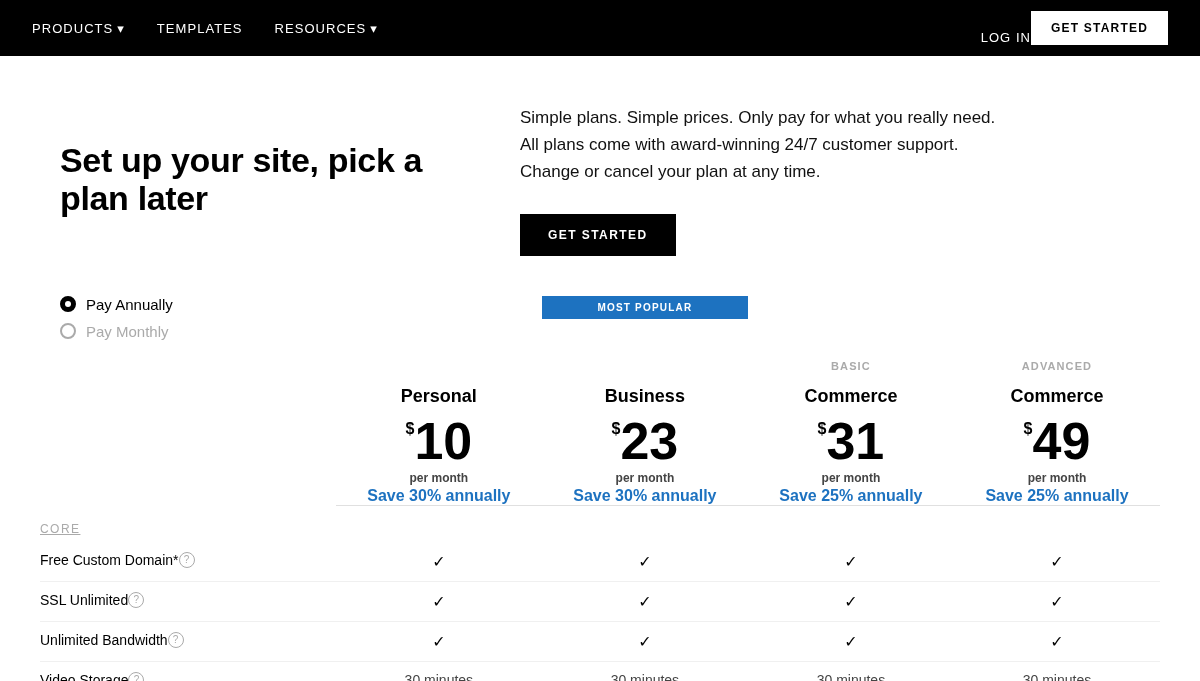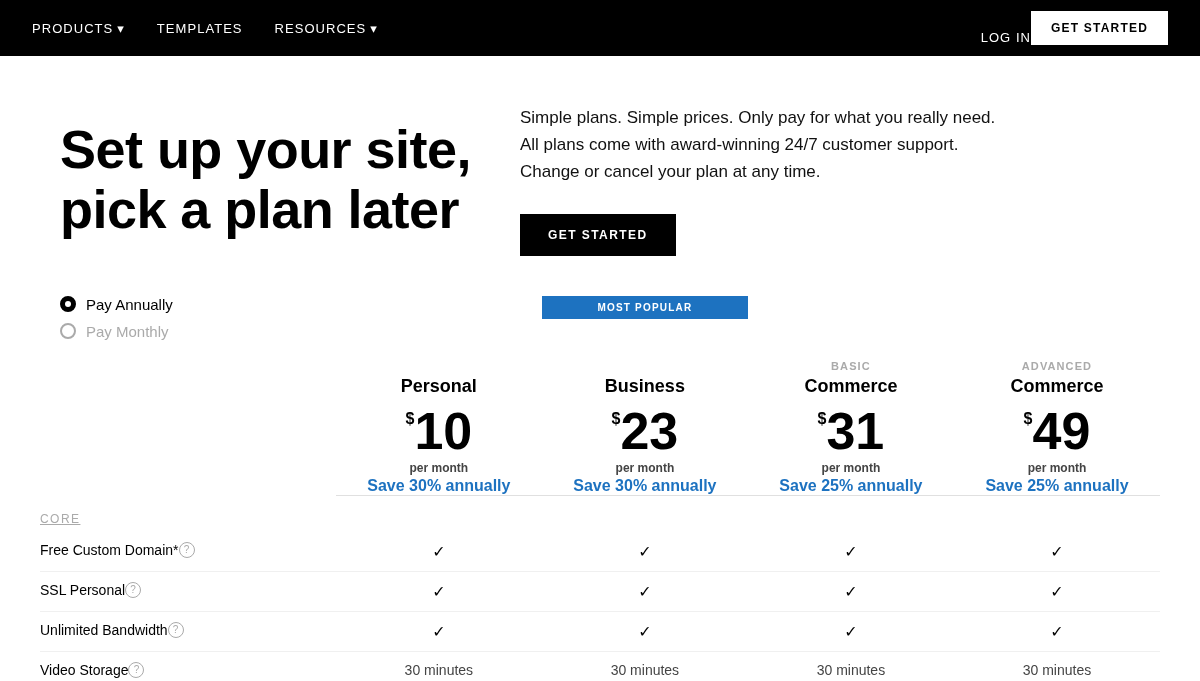--- a/index.html
+++ b/index.html
@@ -73,21 +73,21 @@
       display: flex;
       align-items: center;
       padding: 48px 60px 40px 60px;
       gap: 40px;
       background: #fff;
     }
     .hero-left {
       flex: 0 0 420px;
     }
     .hero-title {
-      font-size: 54px;
+      font-size: 34px;
       font-weight: 800;
       line-height: 1.1;
       letter-spacing: -0.01em;
     }
     .hero-right {
       flex: 1;
     }
     .hero-desc {
       font-size: 17px;
       line-height: 1.6;
@@ -186,21 +186,21 @@
       display: block;
       height: 26px;
     }
 
     
     .plan-tier {
       font-size: 11px;
       color: #aaa;
       letter-spacing: 0.1em;
       text-transform: uppercase;
-      margin-bottom: 4px;
+      margin-bottom: 14px;
       display: block;
       text-align: center;
     }
     .plan-name {
       font-size: 18px;
       font-weight: 700;
       display: block;
       margin-bottom: 8px;
     }
     .price-row {
@@ -415,21 +415,21 @@
         </td>
         <td><span class="checkmark">✓</span></td>
         <td><span class="checkmark">✓</span></td>
         <td><span class="checkmark">✓</span></td>
         <td><span class="checkmark">✓</span></td>
       </tr>
 
       <tr class="feature-row">
         <td>
           <div class="feature-name">
-            <span>SSL Personal</span>
+            <span>SSL Unlimited</span>
             <span class="help-icon">?</span>
           </div>
         </td>
         <td><span class="checkmark">✓</span></td>
         <td><span class="checkmark">✓</span></td>
         <td><span class="checkmark">✓</span></td>
         <td><span class="checkmark">✓</span></td>
       </tr>
 
       <tr class="feature-row">

